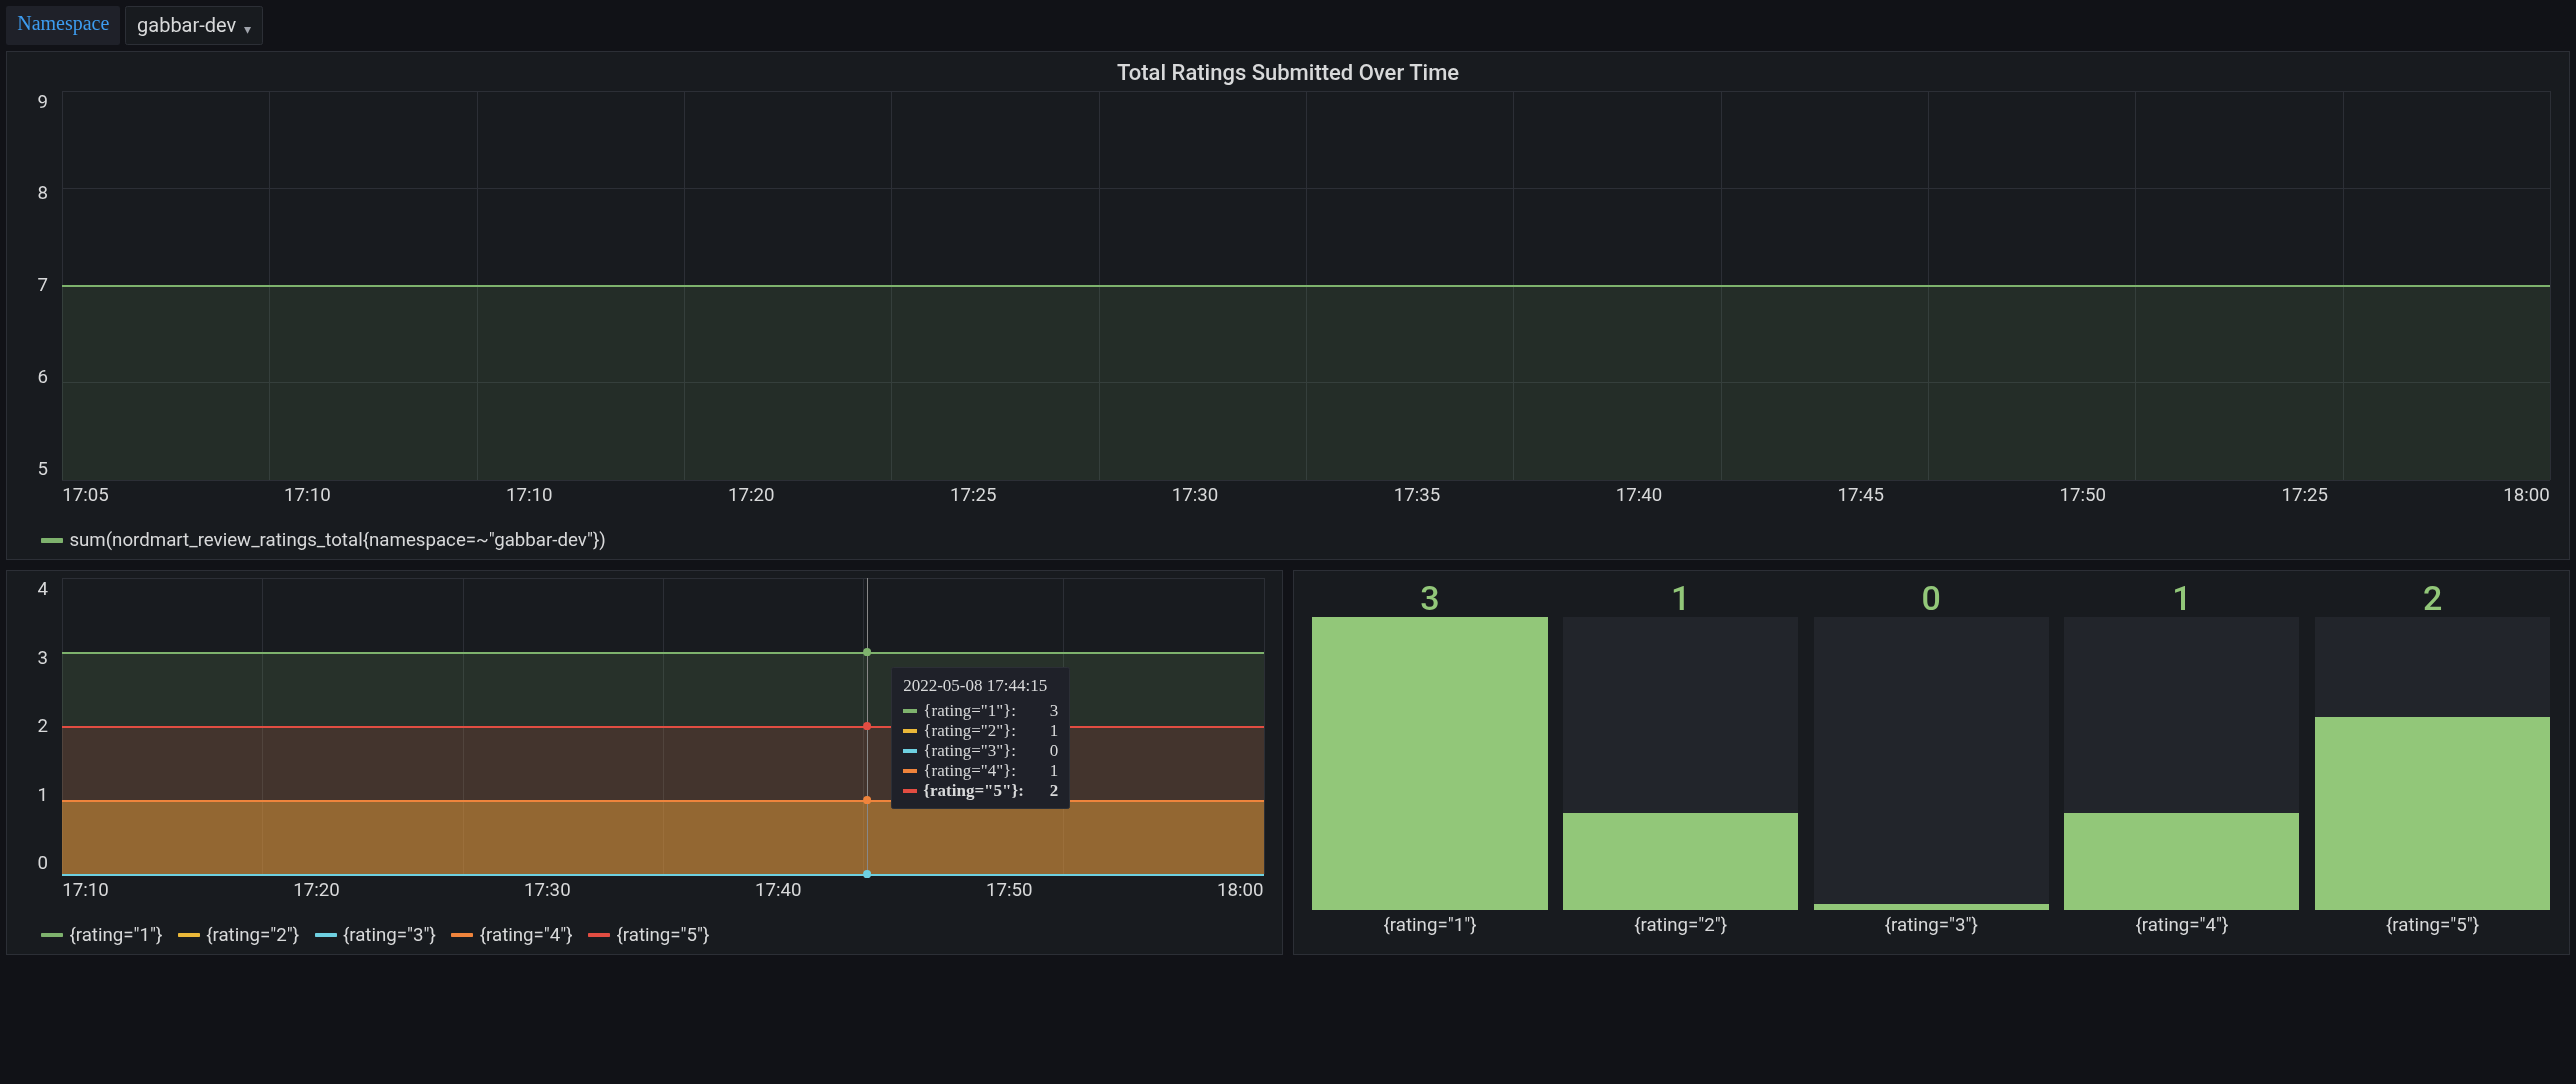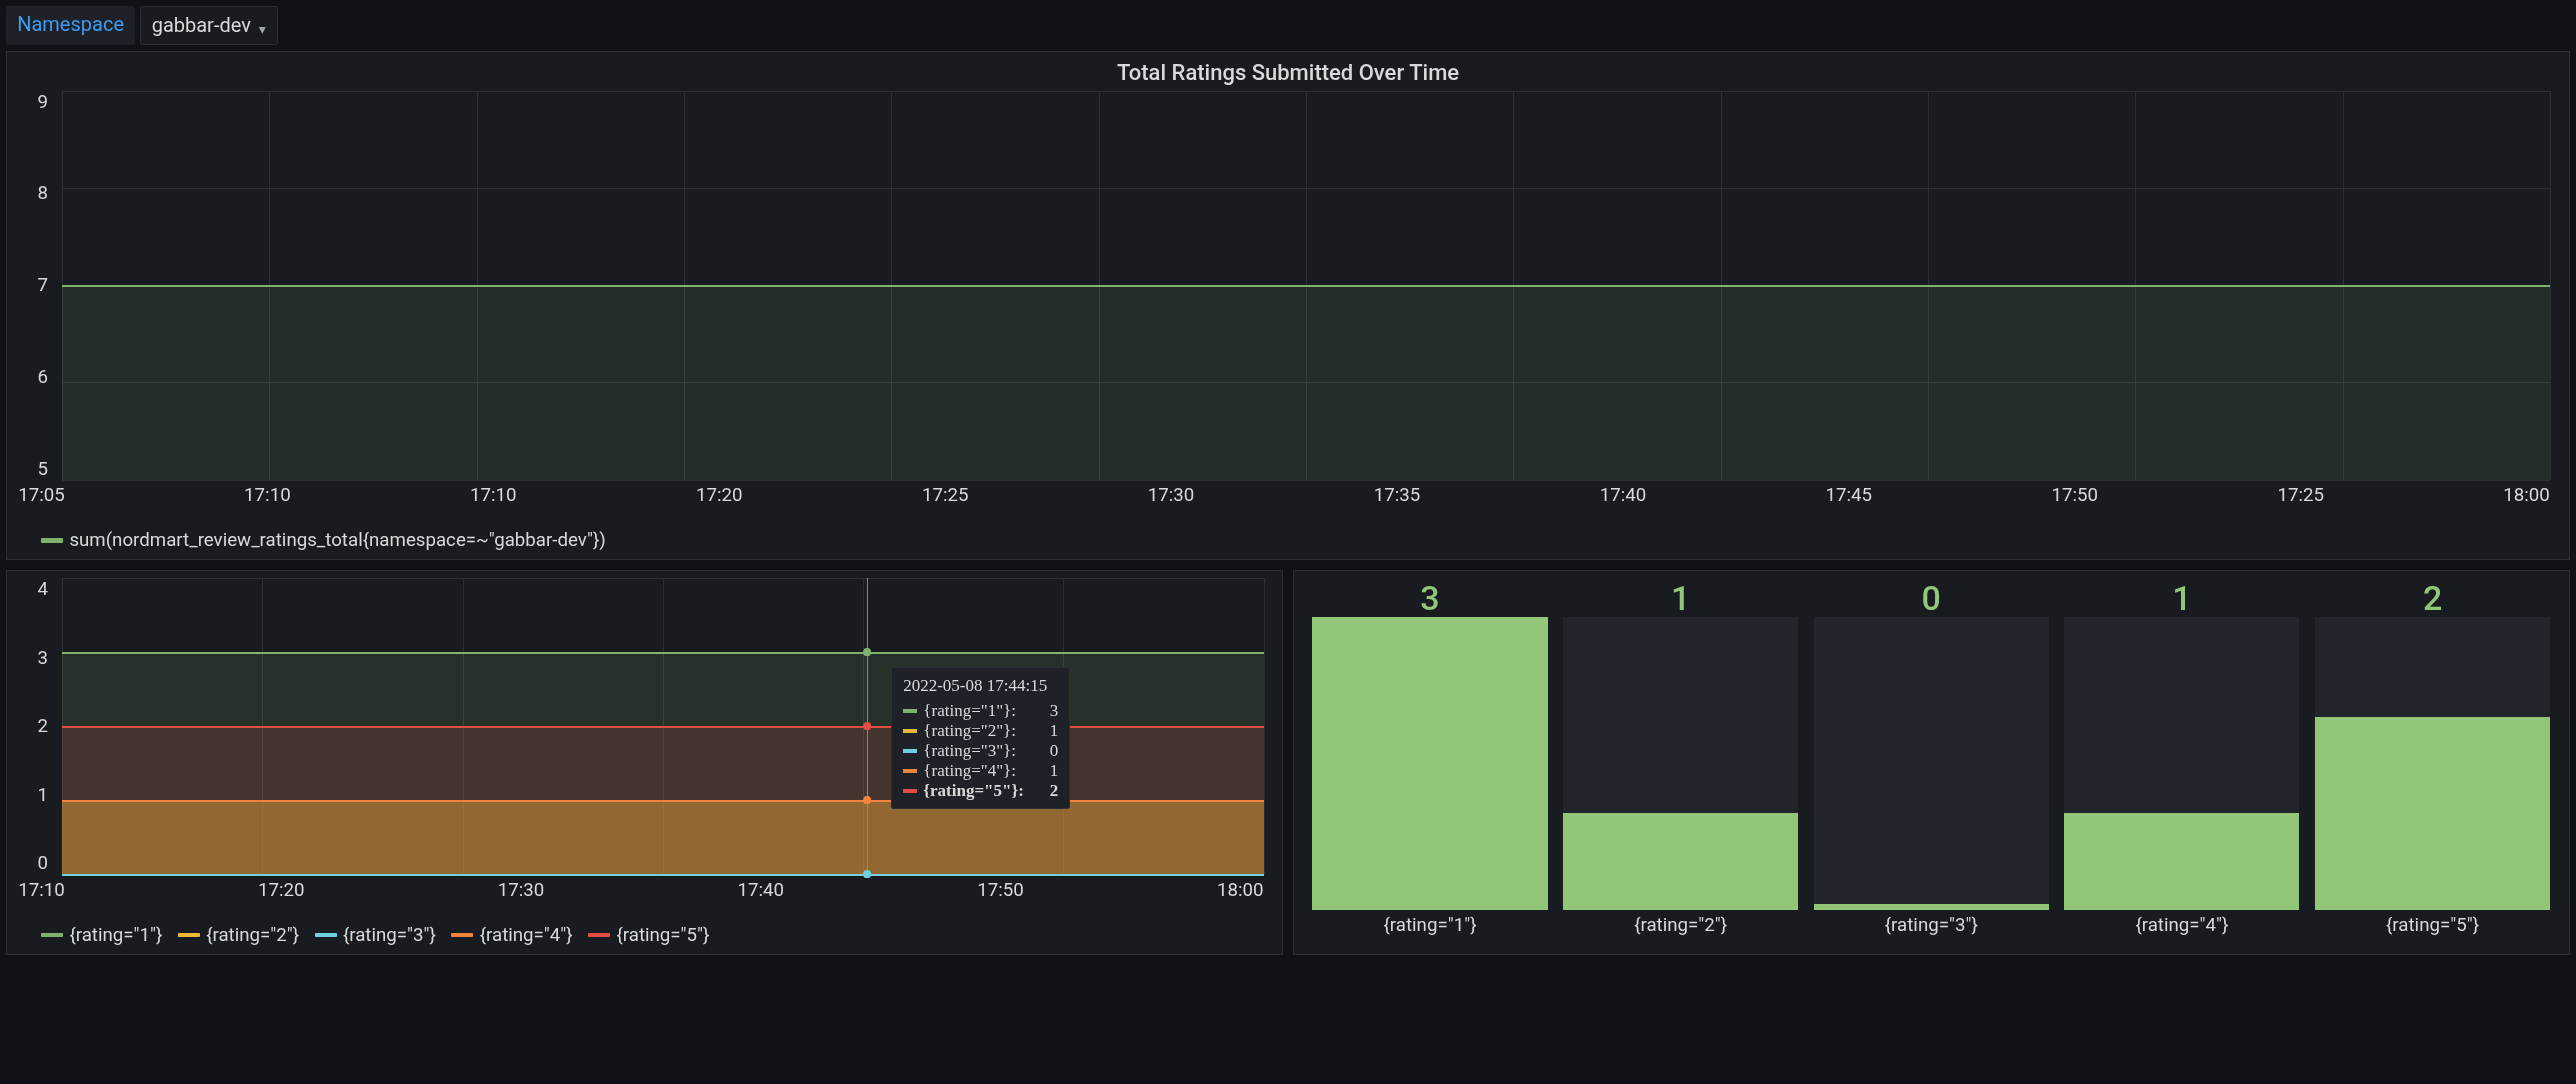--- a/index.html
+++ b/index.html
@@ -17,20 +17,21 @@
     display: flex;
     gap: 4.7px;
     margin-bottom: 6.2px;
   }
   .ns-label {
     background: #1f2129;
     color: #3d9cf0;
     padding: 6.2px 11px;
     border-radius: 2.3px;
     font-size: 20px;
+    font-family: Liberation Serif, serif;
   }
   .ns-select {
     background: #181b1f;
     border: 0.8px solid #2c2f36;
     color: #d8d9da;
     padding: 6.2px 11px;
     border-radius: 2.3px;
     font-size: 20px;
     display: flex;
     align-items: flex-end;
@@ -82,20 +83,21 @@
     font-family: Liberation Serif, serif;
   }
   .grid-v, .grid-h { position: absolute; background: #2c2f36; }
   .grid-v { width: 0.8px; top:0; bottom:0; }
   .grid-h { height: 0.8px; left:0; right:0; }
   .x-axis {
     display: flex;
     justify-content: space-between;
     font-size: 18.7px;
     color: #d8d9da;
+    margin-left: 44px;
     margin-right: 7.8px;
     margin-top: 4.7px;
     gap: 14px;
   }
   .legend {
     display: flex;
     gap: 15.6px;
     flex-wrap: wrap;
     margin-top: 23px;
     margin-left: 23px;

